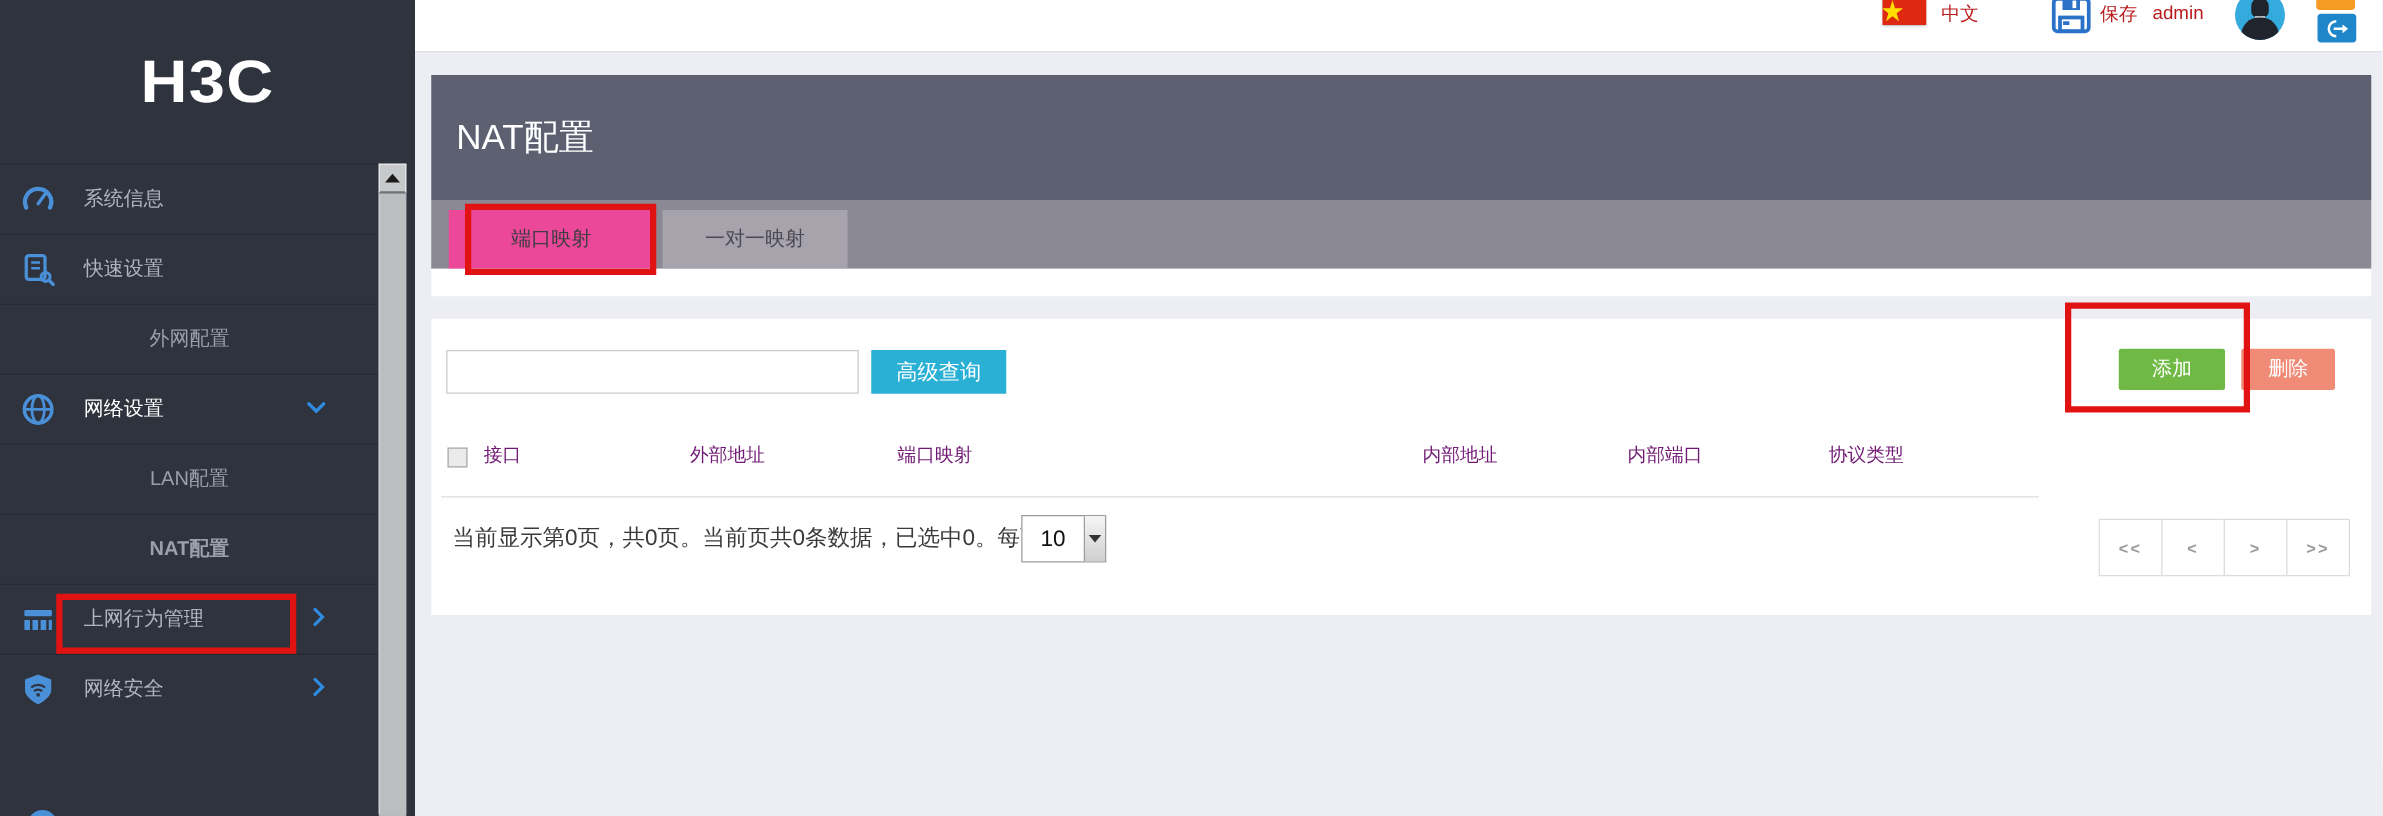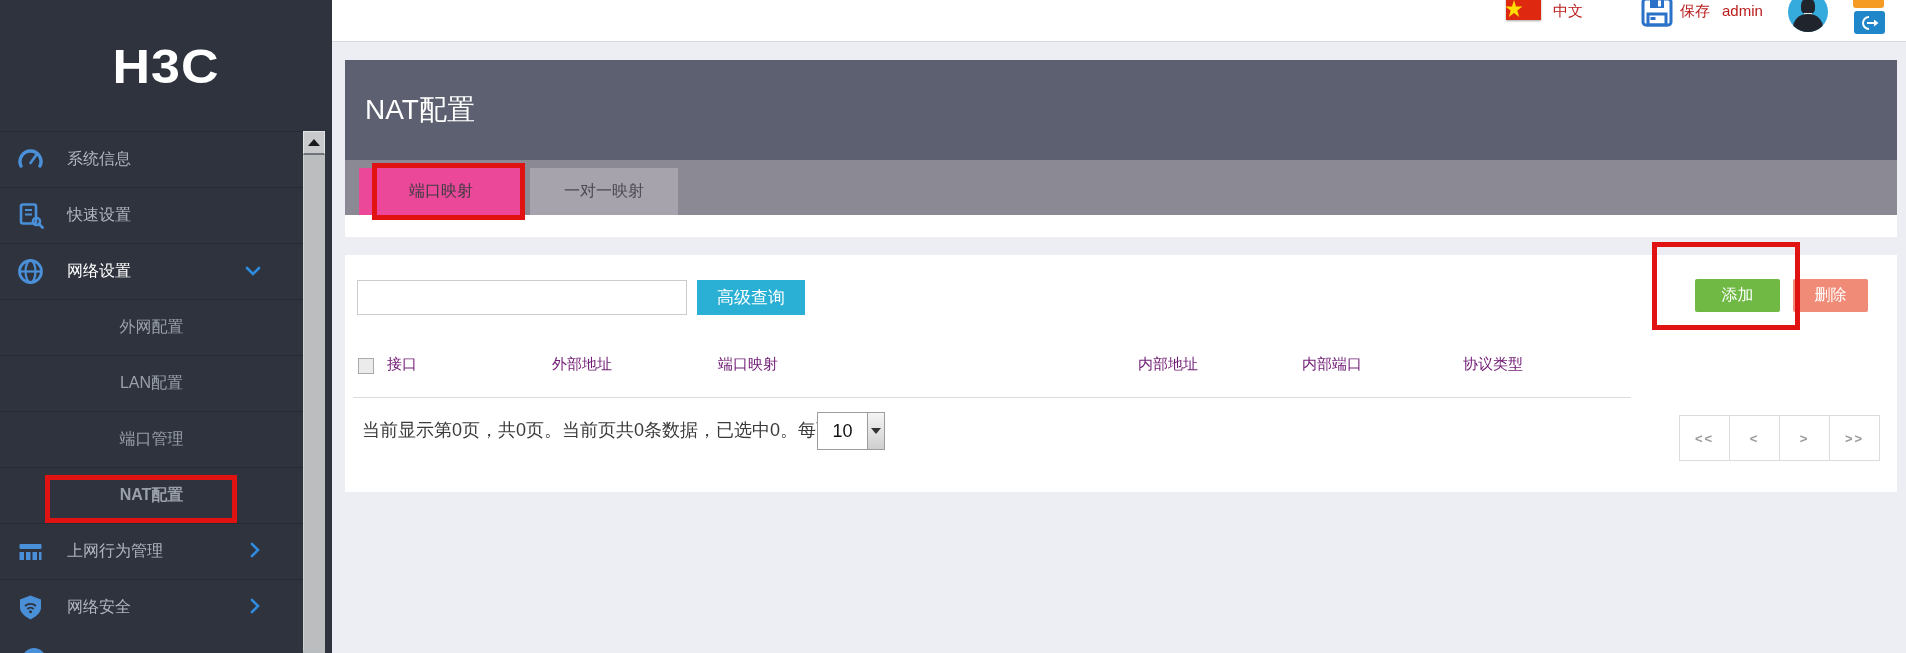--- a/index.html
+++ b/index.html
@@ -139,47 +139,44 @@
             <rect x="4" y="2.5" width="15" height="19" rx="2" fill="none" stroke="#4a90d9" stroke-width="2.6"></rect>
             <line x1="8" y1="8" x2="15" y2="8" stroke="#4a90d9" stroke-width="2"></line>
             <line x1="8" y1="12.5" x2="15" y2="12.5" stroke="#4a90d9" stroke-width="2"></line>
             <circle cx="19.5" cy="19.5" r="3.6" fill="none" stroke="#4a90d9" stroke-width="2.4"></circle>
             <line x1="22" y1="22" x2="25.5" y2="25.5" stroke="#4a90d9" stroke-width="2.8" stroke-linecap="round"></line>
           </svg>
         </span>
         <span class="mi-label">快速设置</span>
       </div>
 
+      <div class="menu-row sub">
+        <span class="mi-label">外网配置</span>
+      </div>
+
       <div class="menu-row open">
         <span class="mi-icon">
           <svg width="27" height="27" viewBox="0 0 27 27">
             <circle cx="13.5" cy="13.5" r="11" fill="none" stroke="#4a90d9" stroke-width="2.8"></circle>
             <ellipse cx="13.5" cy="13.5" rx="5" ry="11" fill="none" stroke="#4a90d9" stroke-width="2.2"></ellipse>
             <line x1="2.5" y1="13.5" x2="24.5" y2="13.5" stroke="#4a90d9" stroke-width="2.2"></line>
           </svg>
         </span>
         <span class="mi-label">网络设置</span>
         <span class="chev">
           <svg width="16" height="12" viewBox="0 0 16 12">
               <polyline points="2,3 8,9 14,3" fill="none" stroke="#2f8be0" stroke-width="2.6" stroke-linecap="round"></polyline>
             </svg>
         </span>
       </div>
 
       <div class="menu-row sub">
-        <span class="mi-label">外网配置</span>
-      </div>
-
-      <div class="menu-row sub">
         <span class="mi-label">LAN配置</span>
       </div>
 
-      <div class="menu-row sub">
-        <span class="mi-label">端口管理</span>
-      </div>
 
       <div class="menu-row sub active-sub">
         <span class="mi-label">NAT配置</span>
       </div>
 
       <div class="menu-row">
         <span class="mi-icon">
           <svg width="27" height="27" viewBox="0 0 27 27">
             <rect x="2.5" y="6" width="22" height="5" rx="1" fill="#4a90d9"></rect>
             <rect x="2.5" y="14" width="4.5" height="8" fill="#4a90d9"></rect>

